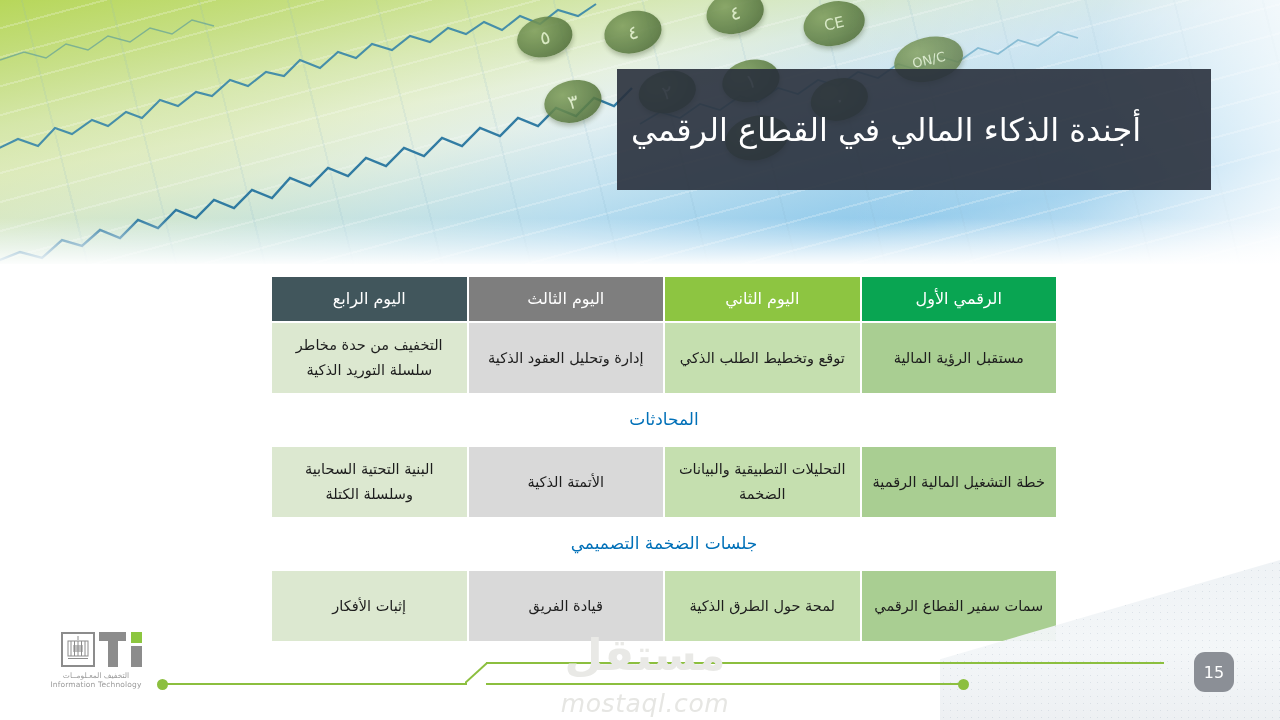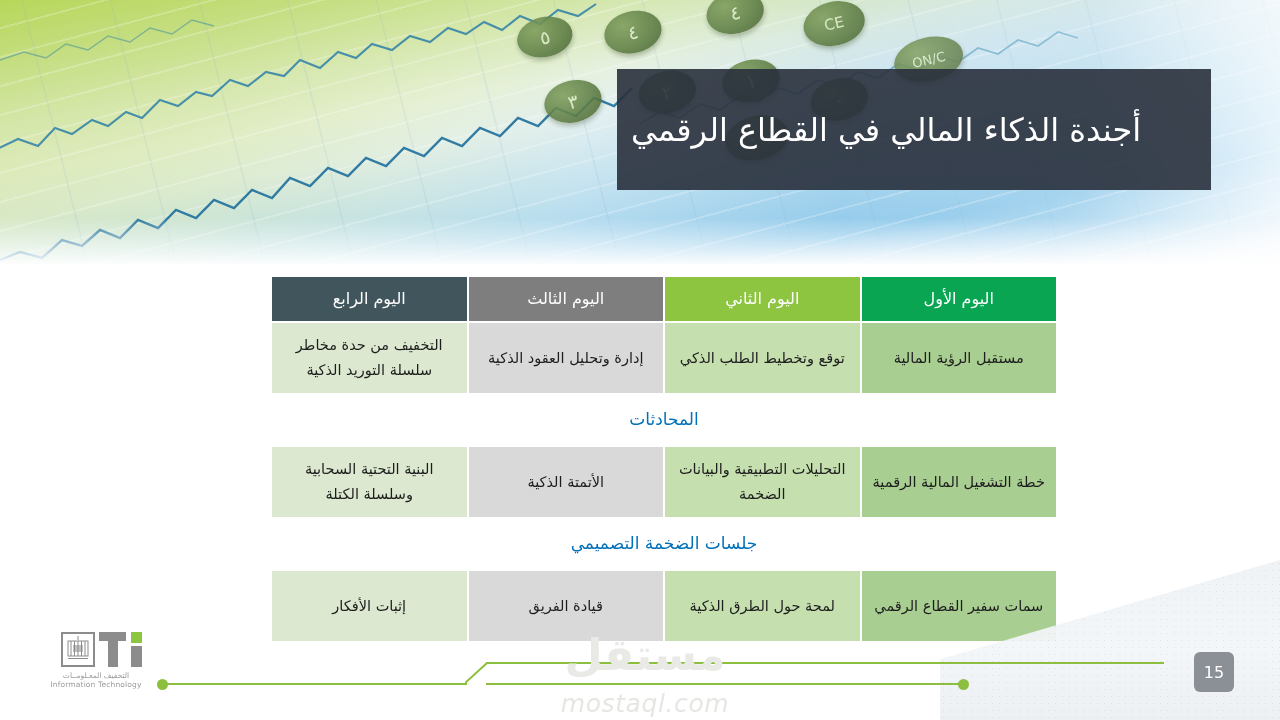--- a/index.html
+++ b/index.html
@@ -104,21 +104,21 @@
   .logo-ar{font-size:7.5px;color:#9a9a9a;letter-spacing:.6px;margin-top:3px;text-align:center;direction:rtl;}
   .logo-en{font-size:7.5px;color:#9a9a9a;letter-spacing:.15px;text-align:center;direction:ltr;}
 
   
   .watermark{position:absolute;left:524px;top:634px;width:242px;text-align:center;
     pointer-events:none;user-select:none;}
   .wm-ar{font-size:44px;color:#e9e9e6;line-height:.96;direction:rtl;font-weight:700;}
   .wm-en{font-size:25px;color:#e6e6e3;letter-spacing:.6px;direction:ltr;margin-top:13px;font-style:italic;}
 
   
-  .page-badge{position:absolute;left:1194px;top:652px;width:40px;height:40px;border-radius:6px;
+  .page-badge{position:absolute;left:1194px;top:652px;width:40px;height:40px;border-radius:11px;
     background:#8b8f96;color:#fff;font-size:16px;display:flex;align-items:center;justify-content:center;}
 </style>
 </head>
 <body>
 
 <div id="slide">
 
   <div class="hero">
     <div class="hero-photo"></div>
     <div class="hero-lines"></div>
@@ -151,21 +151,21 @@
   </div>
 
   <div class="title-plate">
     <div class="title-text">أجندة الذكاء المالي في القطاع الرقمي</div>
   </div>
 
   <div class="table-wrap">
     <table class="agenda">
       <tbody>
         <tr class="hdr">
-          <td class="c1">اليوم الأول</td>
+          <td class="c1">الرقمي الأول</td>
           <td class="c2">اليوم الثاني</td>
           <td class="c3">اليوم الثالث</td>
           <td class="c4">اليوم الرابع</td>
         </tr>
 
         <tr class="body">
           <td class="c1">مستقبل الرؤية المالية</td>
           <td class="c2">توقع وتخطيط الطلب الذكي</td>
           <td class="c3">إدارة وتحليل العقود الذكية</td>
           <td class="c4">التخفيف من حدة مخاطر سلسلة التوريد الذكية</td>

